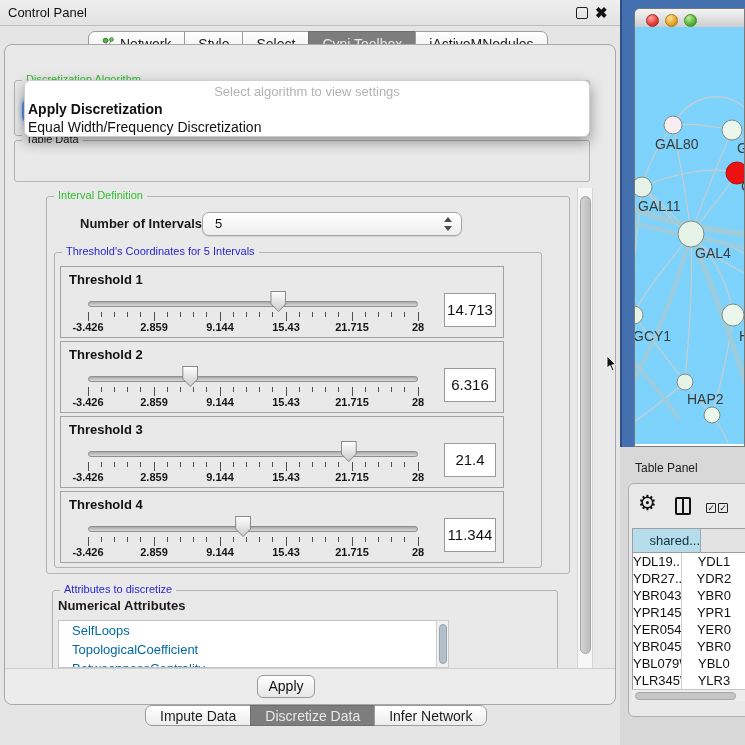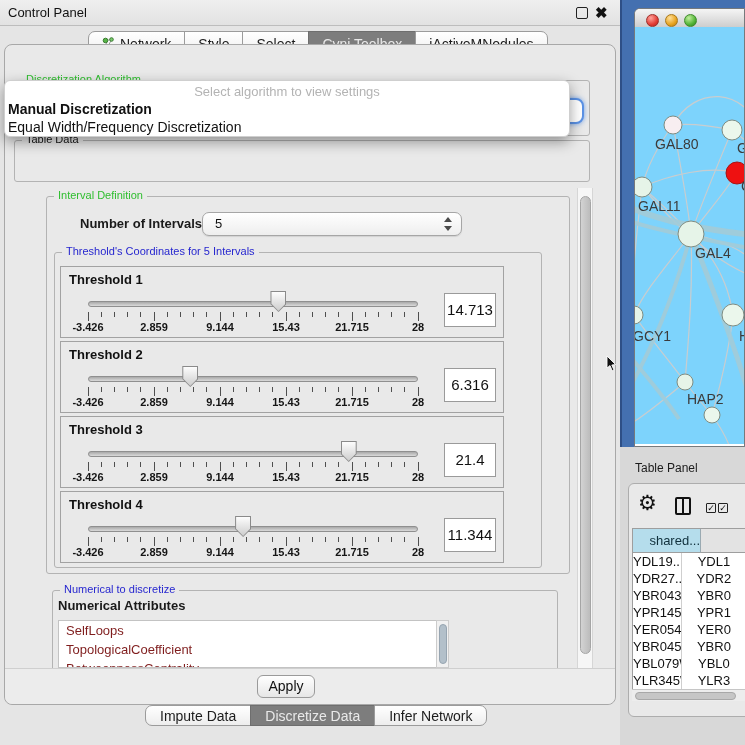--- a/index.html
+++ b/index.html
@@ -30,40 +30,40 @@
 
   .combo{position:absolute;height:24px;background:linear-gradient(#ffffff,#eeeeee);border:1px solid #a6a6a6;border-radius:7px;box-shadow:0 1px 1px rgba(0,0,0,0.10);}
   .combo .txt{position:absolute;left:12px;top:0;line-height:22px;font-size:13px;color:#111;}
   .stepper{position:absolute;right:9px;top:50%;width:8px;height:14px;margin-top:-7px;}
   .stepper:before{content:"";position:absolute;left:0;top:0;border-left:4px solid transparent;border-right:4px solid transparent;border-bottom:5px solid #4a4a4a;}
   .stepper:after{content:"";position:absolute;left:0;bottom:0;border-left:4px solid transparent;border-right:4px solid transparent;border-top:5px solid #4a4a4a;}
 
   
   .focus-combo{position:absolute;left:22px;top:98px;width:562px;height:26px;background:#fff;border:2px solid #5b92e5;border-radius:8px;box-shadow:0 0 5px #6fa0e8;z-index:1;}
 
-  .popup{position:absolute;left:4px;top:80px;width:566px;height:57px;background:#ffffff;border:1px solid #cfcfcf;border-radius:6px;box-shadow:0 5px 14px rgba(0,0,0,0.38);z-index:5;}
+  .popup{position:absolute;left:24px;top:80px;width:566px;height:57px;background:#ffffff;border:1px solid #cfcfcf;border-radius:6px;box-shadow:0 5px 14px rgba(0,0,0,0.38);z-index:5;}
   .popup .hint{position:absolute;left:0;top:3px;width:100%;text-align:center;color:#b3b3b3;font-size:13px;}
   .popup .opt{position:absolute;left:3px;font-size:14px;color:#111;white-space:nowrap;}
   .popup .opt.hl{font-weight:bold;}
 
   .vscroll{position:absolute;left:577px;top:188px;width:16px;height:480px;background:#f6f6f6;border-left:1px solid #d6d6d6;border-right:1px solid #d6d6d6;}
   .vscroll .thumb{position:absolute;left:2px;top:8px;width:11px;height:458px;border-radius:6px;background:linear-gradient(90deg,#d3d3d3,#bcbcbc);border:1px solid #a5a5a5;}
 
   .tpanel{position:absolute;left:60px;width:444px;height:72px;border:1px solid #a2a2a2;background:#e9e9e9;}
   .tpanel .tlabel{position:absolute;left:8px;top:5px;font-weight:bold;font-size:13px;color:#111;}
   .track{position:absolute;left:27px;top:34px;width:330px;height:6px;border-radius:3px;background:linear-gradient(#a9a9a9,#dadada);border:1px solid #8f8f8f;}
   .thumb-outer{position:absolute;top:24px;width:16px;height:21px;clip-path:polygon(0 0,100% 0,100% 62%,50% 100%,0 62%);background:#8a8a8a;}
   .thumb-inner{position:absolute;left:1px;top:1px;width:14px;height:19px;clip-path:polygon(0 0,100% 0,100% 62%,50% 100%,0 62%);background:linear-gradient(#fdfdfd,#cccccc);}
   .ticks{position:absolute;left:27px;top:45px;width:330px;height:10px;}
   .tick{position:absolute;top:0;width:1px;background:#4f4f4f;}
   .ticklab{position:absolute;top:54px;transform:translateX(-50%);font-size:11px;font-weight:bold;color:#151515;white-space:nowrap;}
   .valbox{position:absolute;left:383px;top:26px;width:52px;height:34px;background:#fff;border:1px solid #9a9a9a;text-align:center;line-height:32px;font-size:15px;color:#111;}
 
   .attr-list{position:absolute;left:58px;top:620px;width:390px;height:48px;background:#ffffff;border:1px solid #c3c3c3;overflow:hidden;}
-  .attr-item{padding-left:7px;line-height:19px;font-size:13px;color:#7f1d1d;white-space:nowrap;}
+  .attr-item{padding-left:13px;line-height:19px;font-size:13px;color:#0369a1;white-space:nowrap;}
   .attr-scroll{position:absolute;left:436px;top:620px;width:13px;height:48px;background:#f1f1f1;border:1px solid #cccccc;}
   .attr-scroll .thumb{position:absolute;left:2px;top:3px;width:8px;height:40px;border-radius:4px;background:#b3c0ca;border:1px solid #97a5b1;}
 
   .apply-strip{position:absolute;left:5px;top:668px;width:610px;height:36px;background:#ececec;border-top:1px solid #cfcfcf;border-radius:0 0 8px 8px;}
   .apply-btn{position:absolute;left:252px;top:6px;width:58px;height:23px;background:linear-gradient(#ffffff,#e6e6e6);border:1px solid #9a9a9a;border-radius:6px;text-align:center;line-height:21px;font-size:14px;color:#111;}
 
   .bottom-tabbar{position:absolute;left:145px;top:705px;height:21px;display:flex;z-index:3;}
   .btab{height:21px;line-height:20px;padding:0 14px;background:linear-gradient(#ffffff,#ededed);border:1px solid #9b9b9b;margin-left:-1px;font-size:14px;color:#1c1c1c;white-space:nowrap;}
   .btab:first-child{border-radius:7px 0 0 7px;margin-left:0;}
   .btab:last-child{border-radius:0 7px 7px 0;}
@@ -140,21 +140,21 @@
     <div class="content-panel"></div>
 
     <div class="grp" style="left:14px;top:80px;width:576px;height:56px;">
       <span class="grp-title t-green">Discretization Algorithm</span>
     </div>
     <div class="focus-combo"></div>
 
     <div class="popup">
       <div class="hint">Select algorithm to view settings</div>
       <div id="popupOpts">
-          <div class="opt hl" style="top: 20px;">Manual Discretization</div>
+          <div class="opt hl" style="top: 20px;">Apply Discretization</div>
           <div class="opt" style="top: 38px;">Equal Width/Frequency Discretization</div>
         </div>
     </div>
 
     <div class="grp" style="left:14px;top:140px;width:576px;height:42px;">
       <span class="grp-title t-dark">Table Data</span>
     </div>
 
     <div class="grp" style="left:46px;top:196px;width:524px;height:378px;">
       <span class="grp-title t-green">Interval Definition</span>
@@ -333,21 +333,21 @@
           <span class="ticklab" style="left: 291px;">21.715</span>
           <span class="ticklab" style="left: 357px;">28</span>
           <div class="thumb-outer" style="left: 174.098px;">
             <div class="thumb-inner"></div>
           </div>
           <div class="valbox">11.344</div>
         </div>
       </div>
 
     <div class="grp" style="left:52px;top:590px;width:506px;height:84px;">
-      <span class="grp-title t-blue">Numerical to discretize</span>
+      <span class="grp-title t-blue">Attributes to discretize</span>
     </div>
     <span class="abs" style="left:58px;top:598px;font-weight:bold;font-size:13px;">Numerical Attributes</span>
     <div class="attr-list" id="attrList">
         <div class="attr-item">SelfLoops</div>
         <div class="attr-item">TopologicalCoefficient</div>
         <div class="attr-item">BetweennessCentrality</div>
       </div>
     <div class="attr-scroll">
         <div class="thumb"></div>
       </div>

